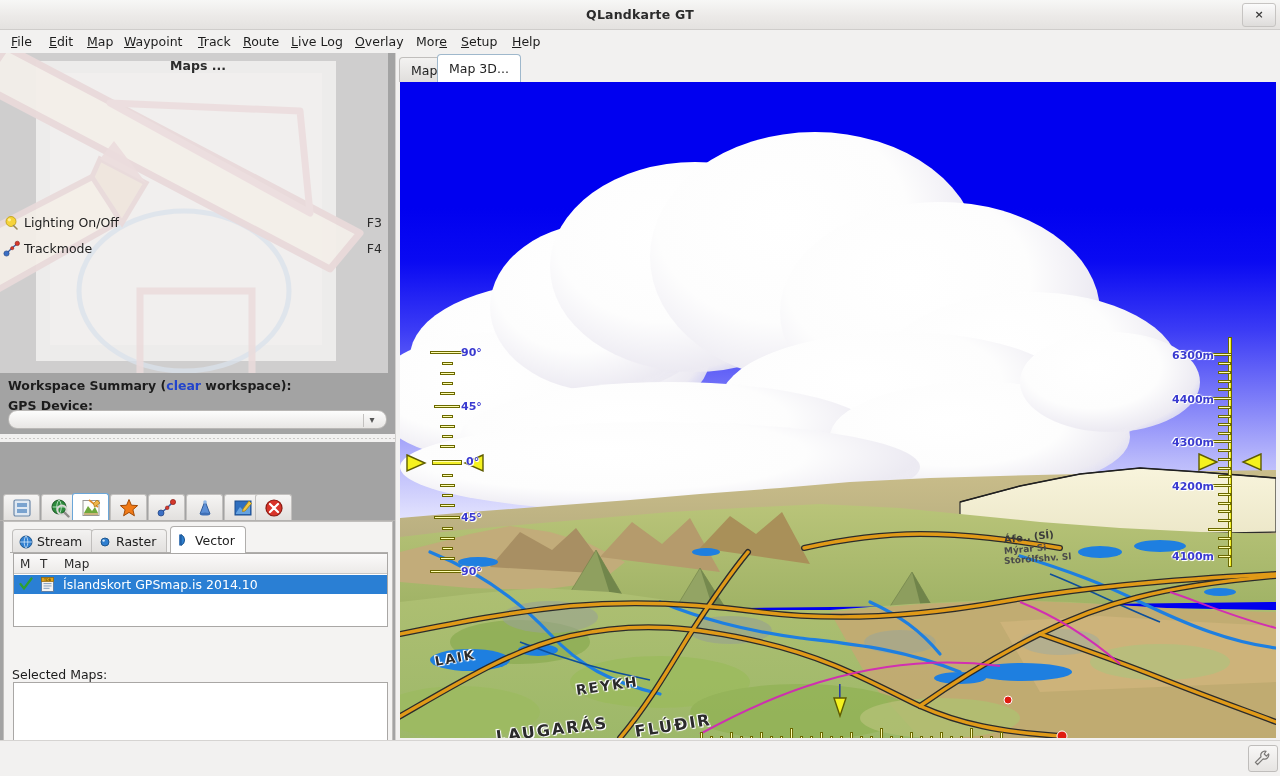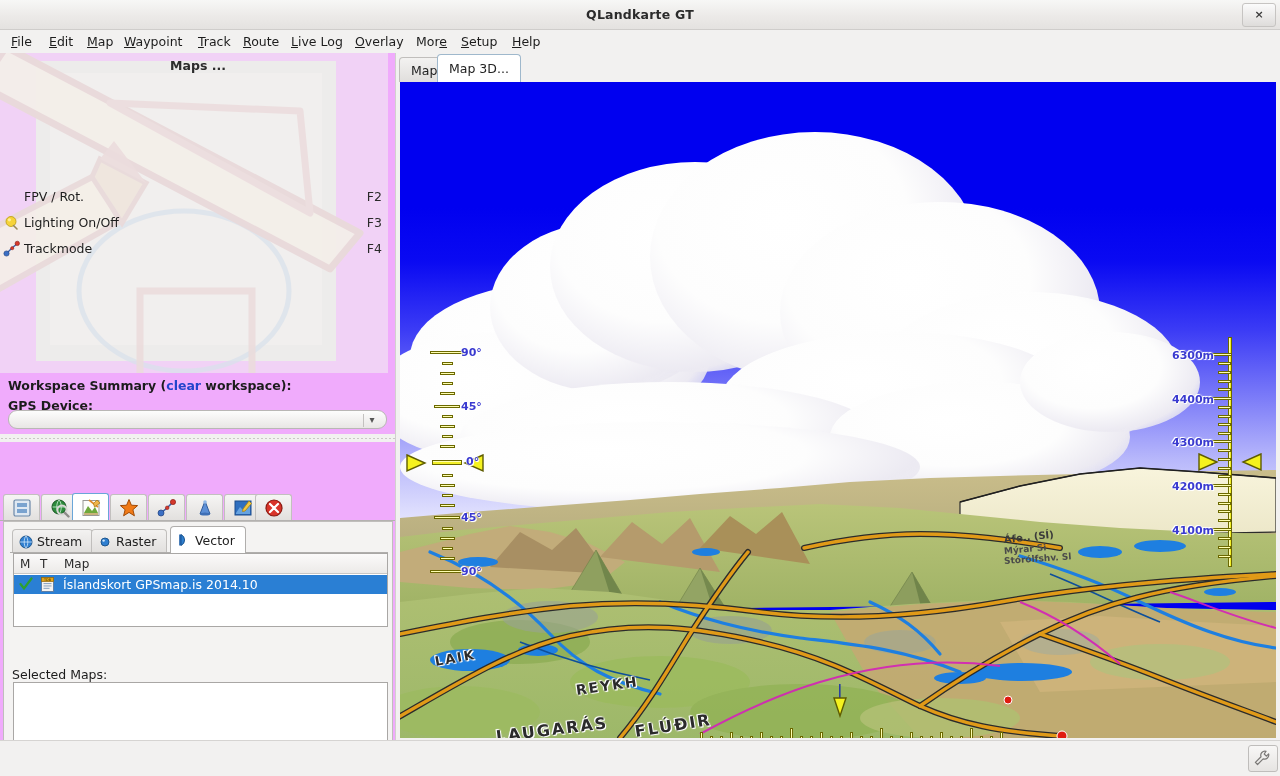--- a/index.html
+++ b/index.html
@@ -42,21 +42,21 @@
   .menu-item {
     position:absolute; top:0; height:32px; line-height:23px;
     font-size:12.5px; color:#1d1d1d; padding:0 3px; cursor:default;
     white-space:nowrap;
   }
   .menu-item u { text-decoration: underline; }
 
   
   .leftpanel {
     position:absolute; left:0; top:53px; width:396px; height:687px;
-    background:#f0abfc;
+    background:#a3a3a3;
     border-right:1px solid #d2d0ce;
     overflow:hidden;
   }
 
   
   .watermark {
     position:absolute; left:-12px; top:0px; width:400px; height:320px;
     opacity:1; pointer-events:none;
   }
 
@@ -288,24 +288,20 @@
       <polygon points="104,124 134,170 158,130 112,106" fill="#ead8c5" stroke="#ddbcbd" stroke-width="5"></polygon>
       <polygon points="112,106 158,130 126,88" fill="#e3c3c4"></polygon>
     </g>
     <rect x="0" y="0" width="400" height="320" fill="#f2f1f0" opacity="0.56"></rect>
   </svg>
 
   <div class="maps-header">Maps ...</div>
 
 
 
-  <div class="menu-row" style="top:131px">
-    <span class="mr-label">FPV / Rot.</span>
-    <span class="mr-key">F2</span>
-  </div>
 
   <div class="menu-row" style="top:157px">
     <svg class="mr-icon" viewBox="0 0 18 18">
       <circle cx="8" cy="7.5" r="5" fill="#f6d33a" stroke="#b89a12" stroke-width="0.8"></circle>
       <path d="M10.5 11.5 L14 15" stroke="#9a8a5a" stroke-width="1.6" stroke-linecap="round"></path>
       <circle cx="6.4" cy="5.8" r="1.6" fill="#fff3a8" opacity="0.85"></circle>
     </svg>
     <span class="mr-label">Lighting On/Off</span>
     <span class="mr-key">F3</span>
   </div>
@@ -663,21 +659,21 @@
       <svg class="ptr" style="left:798px; top:369px; width:22px; height:22px;" viewBox="0 0 22 22">
         <polygon points="1,3 19,11 1,19" fill="#f5f21f" stroke="#5e5c00" stroke-width="1.4"></polygon>
       </svg>
       <svg class="ptr" style="left:840px; top:369px; width:22px; height:22px;" viewBox="0 0 22 22">
         <polygon points="21,3 3,11 21,19" fill="#f5f21f" stroke="#5e5c00" stroke-width="1.4"></polygon>
       </svg>
       <div class="hud-text" style="left:772px; top:267px;">6300m</div>
       <div class="hud-text" style="left:772px; top:311px;">4400m</div>
       <div class="hud-text" style="left:772px; top:354px;">4300m</div>
       <div class="hud-text" style="left:772px; top:398px;">4200m</div>
-      <div class="hud-text" style="left:772px; top:442px;">4100m</div>
+      <div class="hud-text" style="left:772px; top:468px;">4100m</div>
     </div>
 
     <div>
       <div>
         <div class="tick-v" style="left:300px; top:650px; height:13px;"></div>
         <div class="tick-v" style="left:310px; top:654px; height:9px;"></div>
         <div class="tick-v" style="left:320px; top:654px; height:9px;"></div>
         <div class="tick-v" style="left:330px; top:650px; height:13px;"></div>
         <div class="tick-v" style="left:340px; top:654px; height:9px;"></div>
         <div class="tick-v" style="left:350px; top:654px; height:9px;"></div>

